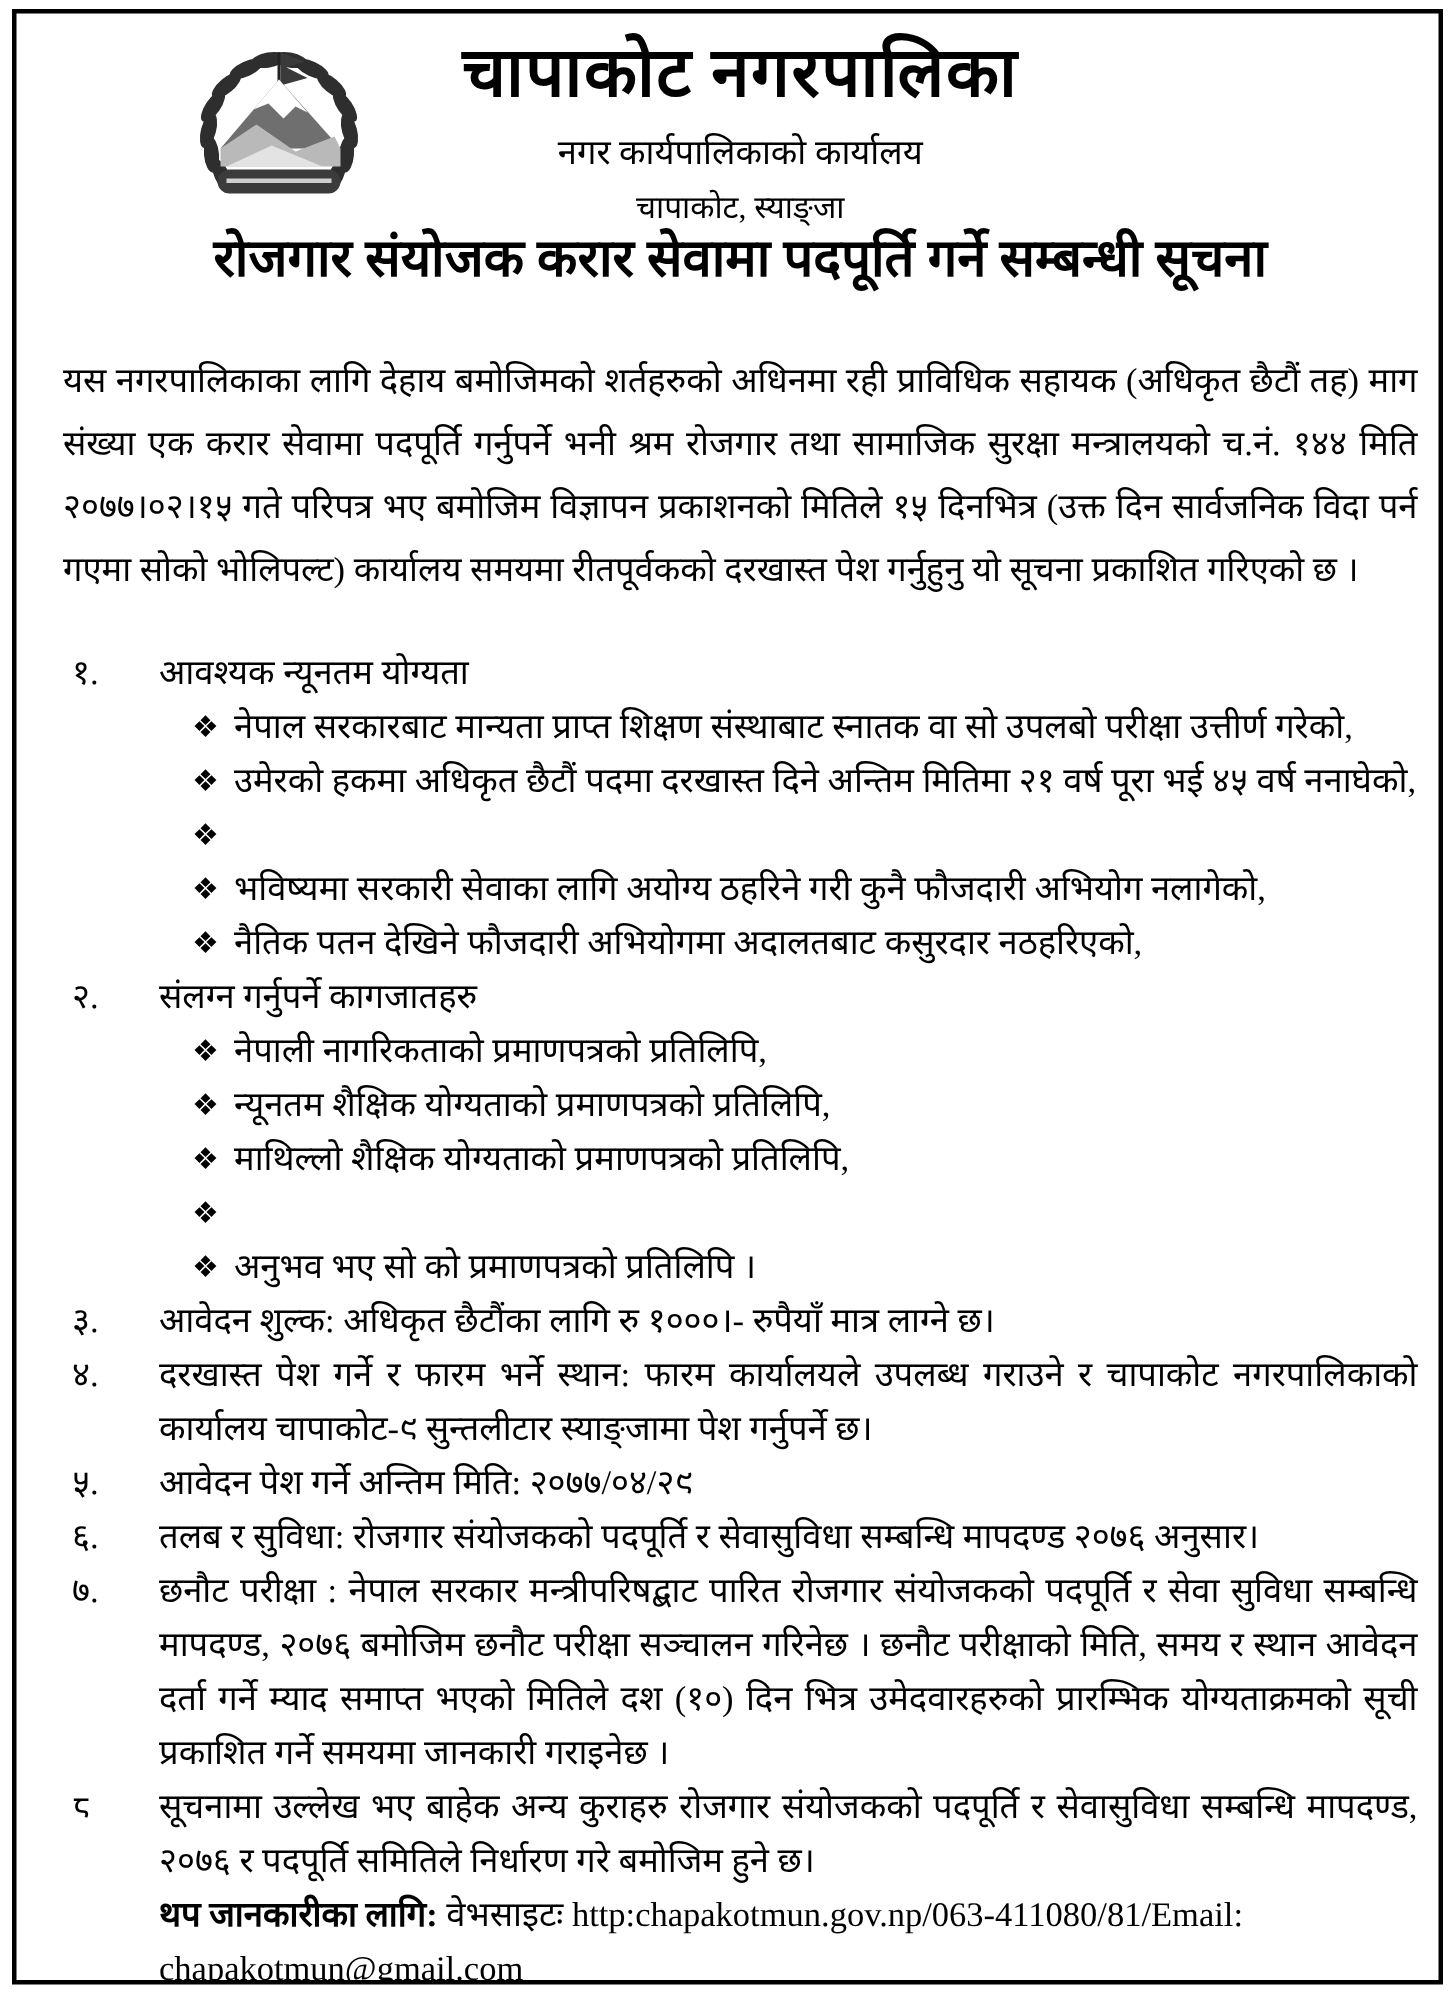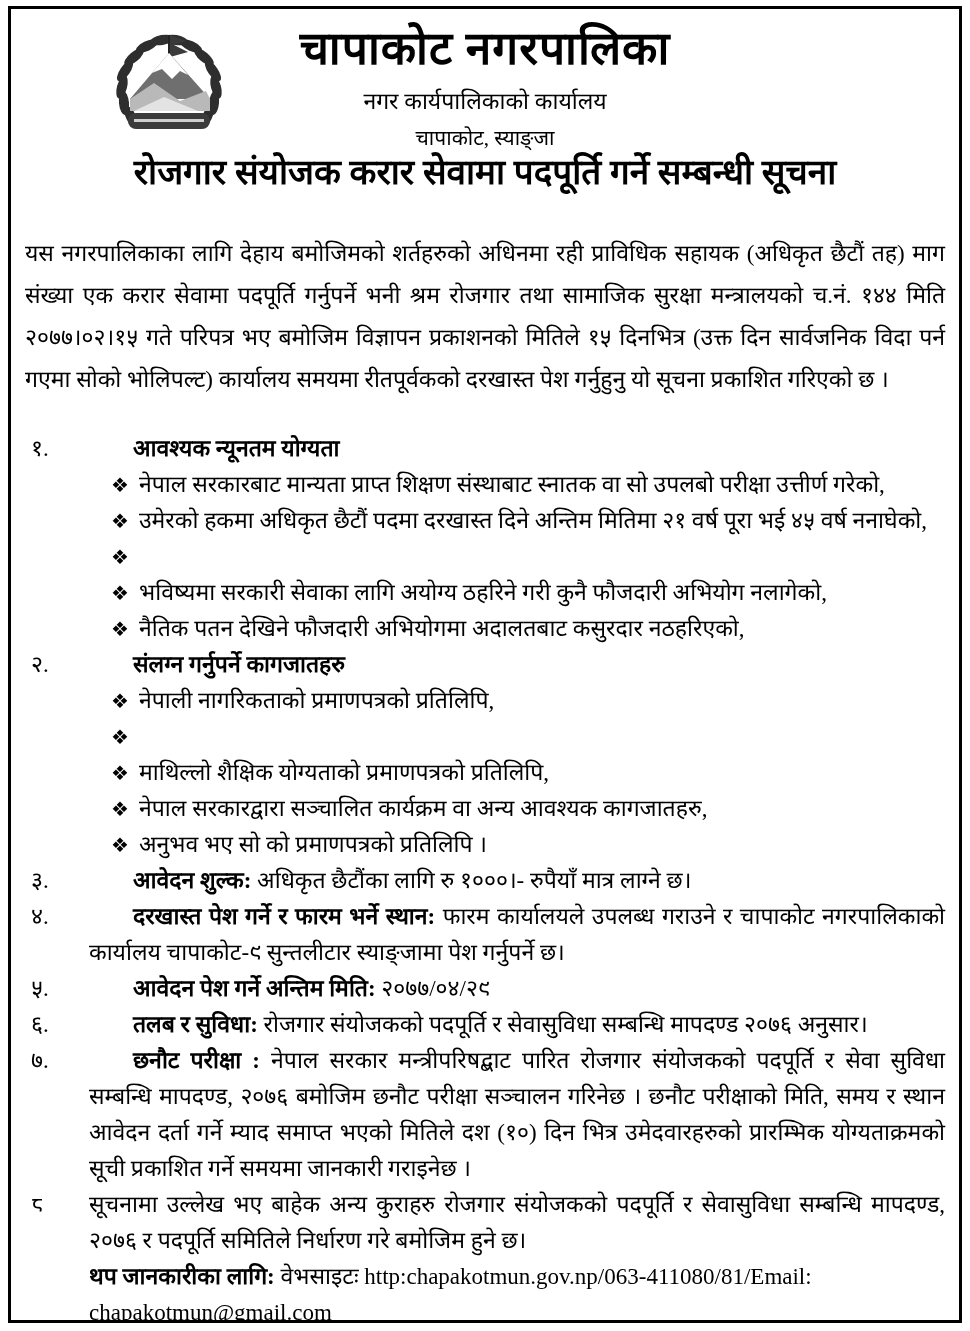--- a/index.html
+++ b/index.html
@@ -5,21 +5,21 @@
   html,body{margin:0;padding:0;background:#fff;}
   body{
     width:970px;height:1331px;position:relative;
     font-family:"Liberation Serif","DejaVu Serif",serif;
     color:#000;
   }
   .page-border{
     position:absolute;left:8px;top:6px;right:8px;bottom:8px;
     border:3px solid #000;
     box-sizing:border-box;
-    padding:6px 8px 0 8px;
+    padding:6px 8px 0 25px;
     overflow:hidden;
   }
   
   .header{position:relative;text-align:center;}
   .logo{
     position:absolute;left:75px;top:4px;width:150px;height:118px;
   }
   .org-name{
     font-size:46px;font-weight:bold;line-height:52px;margin-top:8px;
     letter-spacing:1px;
@@ -35,21 +35,21 @@
     margin:38px 6px 0 6px;
     font-size:23px;line-height:42px;
     text-align:justify;
   }
   .list{margin-top:30px;font-size:23px;line-height:36px;}
   .item{display:flex;align-items:flex-start;}
   .item .num{
     flex:0 0 70px;padding-left:12px;box-sizing:border-box;
   }
   .item .item-body{flex:1;padding-right:6px;text-align:justify;}
-  .item .label{font-weight:bold;margin-left:44px;}
+  .item .label{font-weight:normal;}
   .bullets{list-style:none;margin:0;padding:0 0 0 22px;}
   .bullets li{display:flex;align-items:flex-start;}
   .bullet-icon{
     flex:0 0 28px;font-size:20px;line-height:36px;color:#000;
   }
   .contact-row{display:flex;}
   .contact-row .num{flex:0 0 70px;}
   .contact-row .contact-body{flex:1;}
   .contact-label{font-weight:bold;}
   .contact-value{font-family:"Liberation Serif","DejaVu Serif",serif;}
@@ -144,28 +144,28 @@
       <span class="num">२.</span>
       <div class="item-body">
         <span class="label">संलग्न गर्नुपर्ने कागजातहरु</span>
         <ul class="bullets">
           <li>
             <span class="bullet-icon">❖</span>
             <span>नेपाली नागरिकताको प्रमाणपत्रको प्रतिलिपि,</span>
           </li>
           <li>
             <span class="bullet-icon">❖</span>
+            <span>न्यूनतम शैक्षिक योग्यताको प्रमाणपत्रको प्रतिलिपि,</span>
           </li>
           <li>
             <span class="bullet-icon">❖</span>
             <span>माथिल्लो शैक्षिक योग्यताको प्रमाणपत्रको प्रतिलिपि,</span>
           </li>
           <li>
             <span class="bullet-icon">❖</span>
-            <span>नेपाल सरकारद्वारा सञ्चालित कार्यक्रम वा अन्य आवश्यक कागजातहरु,</span>
           </li>
           <li>
             <span class="bullet-icon">❖</span>
             <span>अनुभव भए सो को प्रमाणपत्रको प्रतिलिपि ।</span>
           </li>
         </ul>
       </div>
     </div>
 
     <div class="item">

